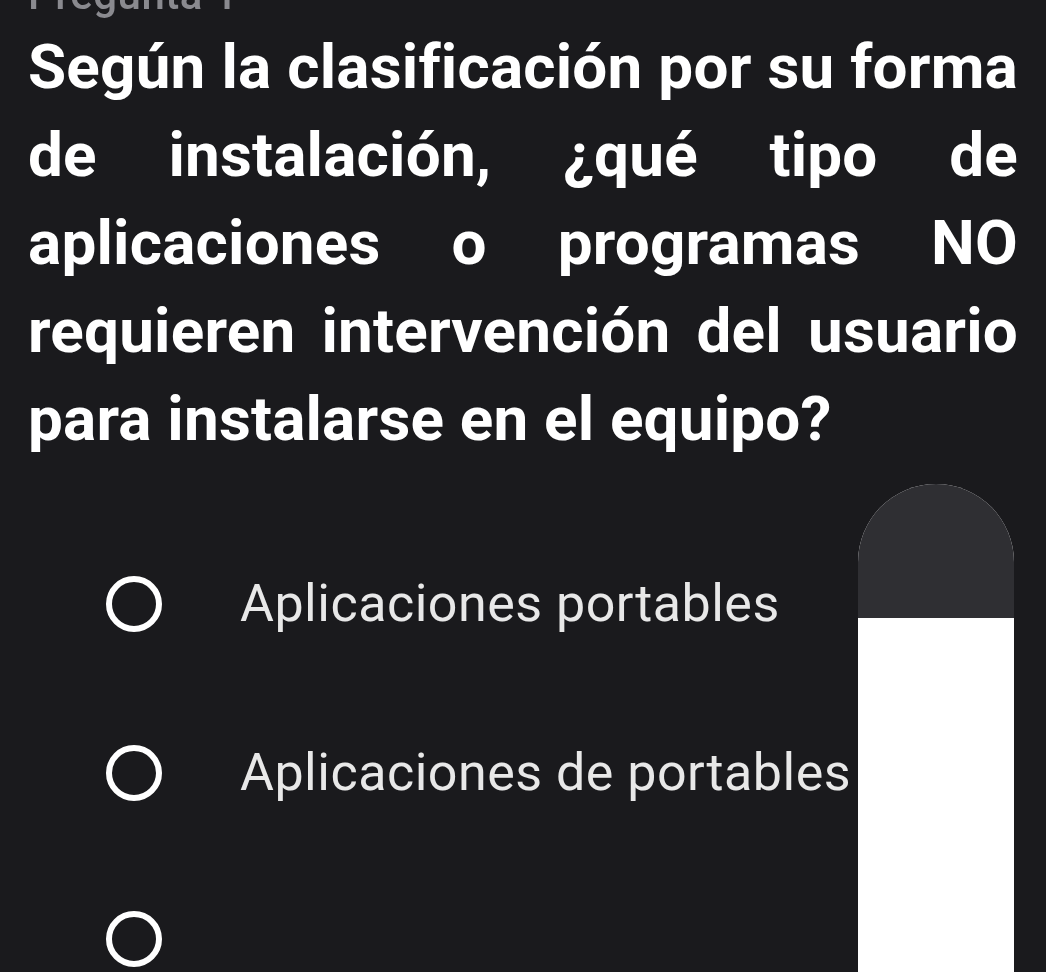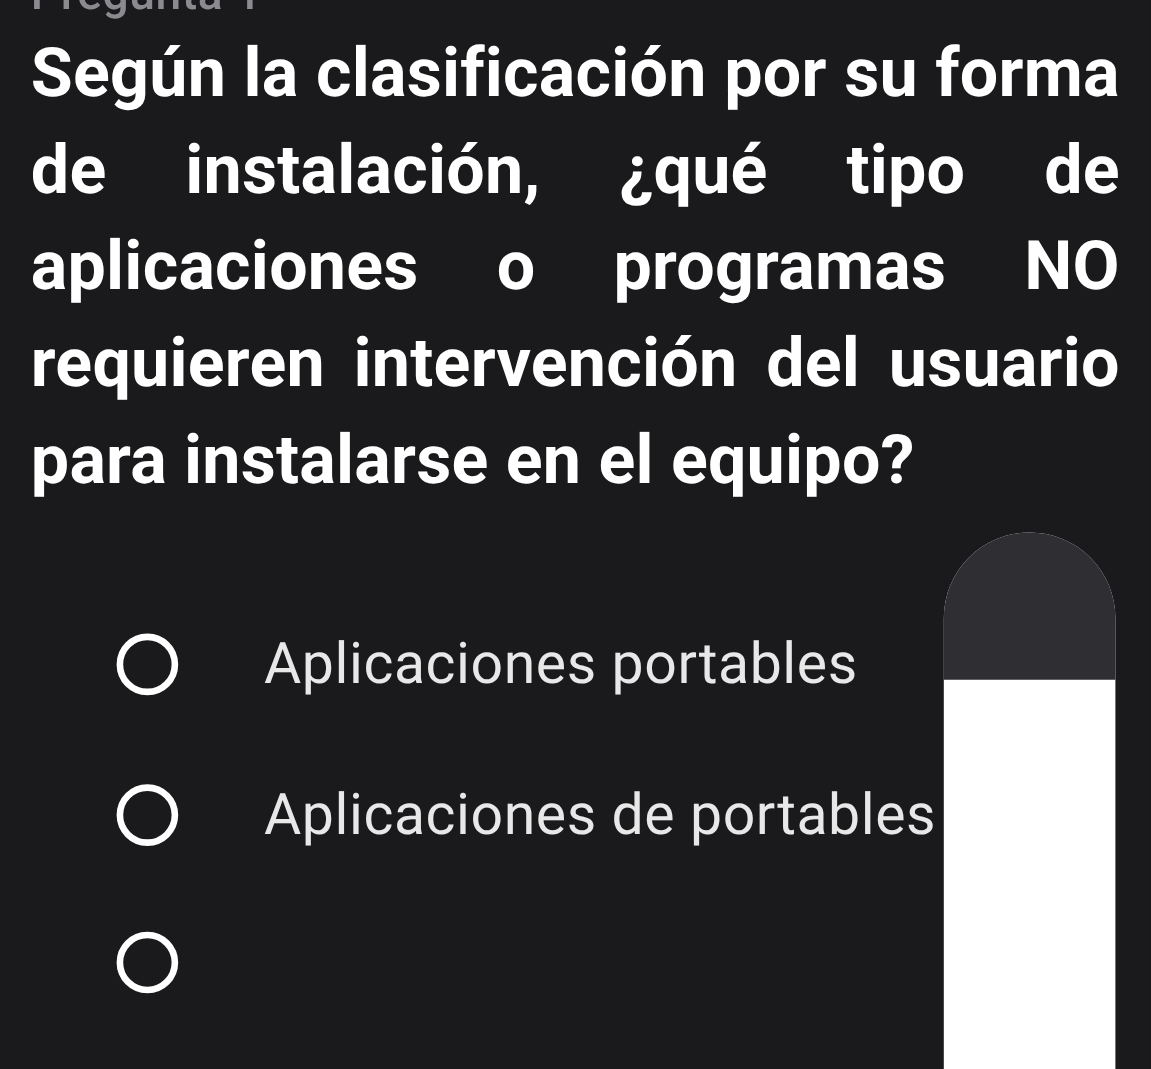--- a/index.html
+++ b/index.html
@@ -32,21 +32,21 @@
     color: #ffffff;
     text-align: justify;
     text-align-last: left;
     margin-bottom: 110px;
     letter-spacing: 0.2px;
     width: 990px;
   }
   .options {
     display: flex;
     flex-direction: column;
-    gap: 76px;
+    gap: 108px;
     padding-left: 78px;
   }
   .option-row {
     display: flex;
     align-items: center;
     gap: 78px;
     cursor: pointer;
   }
   .radio-circle {
     width: 56px;

